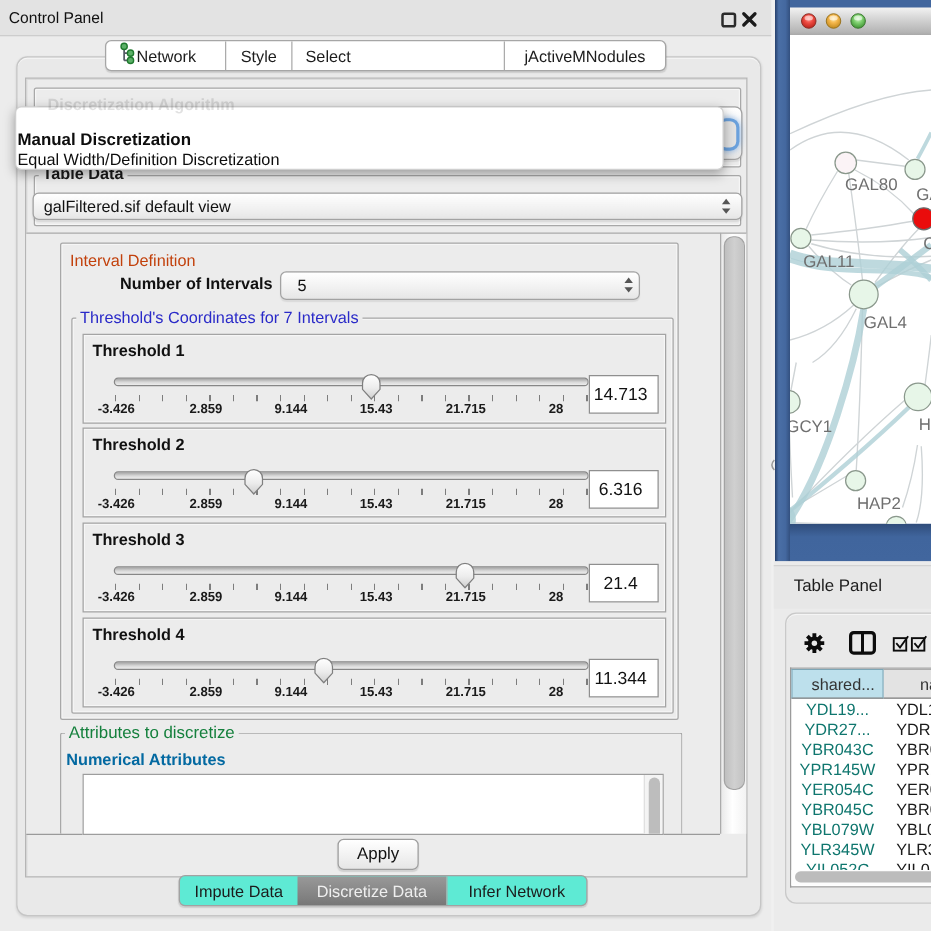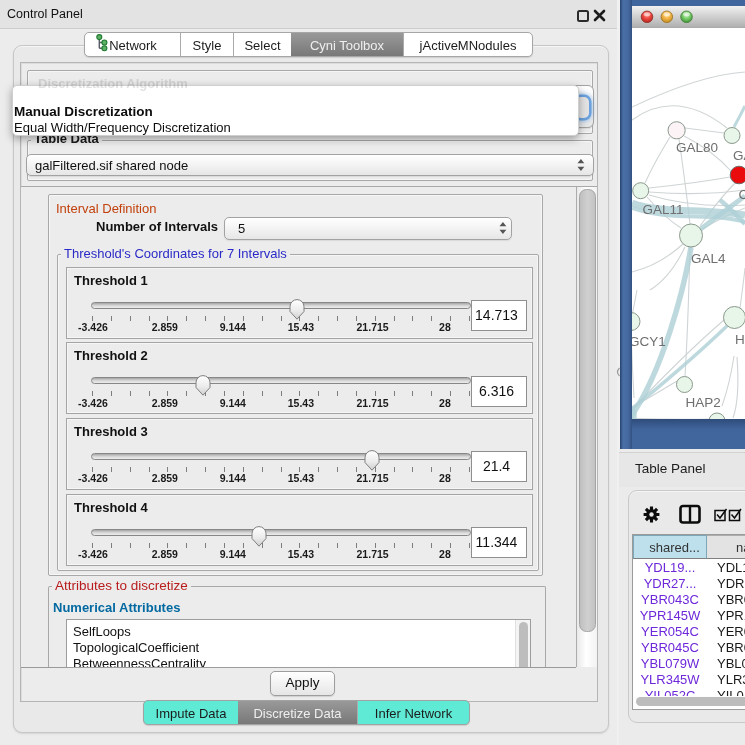--- a/index.html
+++ b/index.html
@@ -67,23 +67,20 @@
      border:1px solid #a6a6a6;border-radius:5px;overflow:hidden;box-shadow:0 1px 1px rgba(0,0,0,0.12);">
   <div class="seg" style="left:0;width:95px;border-left:none;">
         <span style="padding-left:1px;">Network</span>
       </div>
   <div class="seg" style="left:95px;width:53px;">
         <span>Style</span>
       </div>
   <div class="seg" style="left:148px;width:58px;">
         <span>Select</span>
       </div>
-  <div class="seg segdark" style="left:206px;width:112px;">
-        <span>Cyni Toolbox</span>
-      </div>
   <div class="seg" style="left:318px;width:129px;">
         <span>jActiveMNodules</span>
       </div>
 </div>
 
 <svg class="abs" style="left:95px;top:33px;" width="13" height="19" viewBox="0 0 13 19">
   <path d="M4.3 4.1 V15.3 M4.3 9.5 H9.4 M4.3 15.3 H9.4" stroke="#565b66" stroke-width="1.4" fill="none"></path>
   <circle cx="4.3" cy="4.1" r="2.5" fill="#5cb168" stroke="#1f7a2e" stroke-width="1.1"></circle>
   <circle cx="9.4" cy="9.5" r="2.5" fill="#5cb168" stroke="#1f7a2e" stroke-width="1.1"></circle>
   <circle cx="9.4" cy="15.3" r="2.5" fill="#5cb168" stroke="#1f7a2e" stroke-width="1.1"></circle>
@@ -92,21 +89,21 @@
 <div class="grp" style="left:27px;top:70px;width:564px;height:62px;"></div>
 
 <div class="combo" style="left:26px;top:84.5px;width:566px;height:41px;border-radius:6px;"></div>
 <div class="abs" style="left:576px;top:97px;width:13px;height:21px;border-radius:5px;background:#e3e3e3;
      box-shadow:0 0 0 2.5px #6ba1dc,0 0 5px 2.5px rgba(90,150,220,0.75);"></div>
 <div class="updown" style="left:570px;top:108px;transform:translateY(-50%) scale(0.8);"></div>
 
 <div class="grp" style="left:27px;top:140px;width:564px;height:39px;"></div>
 <div class="gtitle b" style="left:31px;top:132px;color:#1a1a1a;">Table Data</div>
 <div class="combo" style="left:26px;top:153.5px;width:566px;height:20.5px;">
-  <div class="ctext" style="left:8px;">galFiltered.sif shared node</div>
+  <div class="ctext" style="left:8px;">galFiltered.sif default view</div>
   <div class="updown" style="left:549px;transform:translateY(-50%) scale(0.85);"></div>
 </div>
 
 <div class="abs" style="left:21px;top:186px;width:555px;height:480px;background:#ececec;
      border-top:1px solid #a9a9a9;border-bottom:1px solid #9a9a9a;"></div>
 
 <div class="abs" style="left:576px;top:186px;width:20px;height:480px;
      background:linear-gradient(to right,#e9e9e9,#ffffff 45%,#f2f2f2);border-left:1px solid #ababab;border-top:1px solid #a9a9a9;"></div>
 <div class="abs" style="left:578.5px;top:189px;width:15px;height:441px;border-radius:7.5px;
      background:linear-gradient(to right,#bfbfbf,#d0d0d0 50%,#c3c3c3);border:1px solid #a3a3a3;"></div>
@@ -206,27 +203,24 @@
               <stop offset="0.55" stop-color="#ececec"></stop>
               <stop offset="1" stop-color="#cfcfcf"></stop>
             </linearGradient>
           </defs>
 <path d="M1 7.6 A7 7 0 0 1 15 7.6 L15 12.5 L8 20.2 L1 12.5 Z" fill="url(#tg3)" stroke="#7f7f7f" stroke-width="1"></path>
         </svg></div>
   <div class="vfield">11.344</div>
 </div>
 
 <div class="abs" style="left:48px;top:586px;width:496px;height:80px;border:1px solid #a8a8a8;border-bottom:none;border-radius:2px 2px 0 0;"></div>
-<div class="gtitle" style="left:52px;top:579px;color:#b91c1c;font-size:13.5px;">Attributes to discretize</div>
+<div class="gtitle" style="left:52px;top:579px;color:#15803d;font-size:13.5px;">Attributes to discretize</div>
 <div class="abs b" style="left:53px;top:600px;font-size:13px;color:#0369a1;">Numerical Attributes</div>
 
 <div class="abs" style="left:66px;top:619px;width:463px;height:47px;background:#ffffff;border:1px solid #9d9d9d;overflow:hidden;">
-  <div style="position:absolute;left:6px;top:4px;font-size:13px;color:#111;line-height:16.2px;white-space:pre;">SelfLoops
-TopologicalCoefficient
-BetweennessCentrality</div>
 
   <div style="position:absolute;right:0;top:0;width:14px;height:47px;background:#f4f4f4;border-left:1px solid #e0e0e0;"></div>
   <div style="position:absolute;right:2.5px;top:2px;width:9px;height:60px;border-radius:5px;background:#bdbdbd;"></div>
 </div>
 
 <div class="abs" style="left:270px;top:671px;width:63px;height:23px;border:1px solid #9d9d9d;border-radius:5px;
      background:linear-gradient(#ffffff,#f0f0f0 60%,#e6e6e6);box-shadow:0 1px 1px rgba(0,0,0,0.12);
      font-size:13.5px;color:#111;text-align:center;line-height:22px;">Apply</div>
 
 <div class="abs" style="left:143px;top:700px;width:325px;height:23px;background:#5eead4;
@@ -360,21 +354,21 @@
   </g>
 </svg>
 
 <div class="abs" style="left:632px;top:534px;width:113px;height:174px;background:#ffffff;border:1px solid #9b9b9b;border-right:none;overflow:hidden;">
 
   <div style="position:absolute;left:0;top:0;width:74px;height:24px;background:#bde0ec;border:1px solid #7da6b6;border-bottom-color:#7f7f7f;
        box-sizing:border-box;font-size:13px;color:#333;text-align:center;line-height:23px;padding-left:9px;">shared...</div>
   <div style="position:absolute;left:74px;top:0;width:39px;height:24px;background:#e3e3e3;border-top:1px solid #adadad;
        border-bottom:1px solid #7f7f7f;box-sizing:border-box;font-size:13px;color:#333;padding-left:29px;line-height:23px;">na</div>
 
-  <div style="position:absolute;left:0;top:24.5px;width:74px;font-size:13px;color:#6d28d9;text-align:center;line-height:16px;white-space:pre;">YDL19...
+  <div style="position:absolute;left:0;top:24.5px;width:74px;font-size:13px;color:#0f766e;text-align:center;line-height:16px;white-space:pre;">YDL19...
 YDR27...
 YBR043C
 YPR145W
 YER054C
 YBR045C
 YBL079W
 YLR345W
 YIL052C</div>
   <div style="position:absolute;left:84px;top:24.5px;font-size:13px;color:#1a1a1a;line-height:16px;white-space:pre;">YDL1
 YDR2
@@ -391,15 +385,15 @@
 </div>
 
 <svg class="abs" style="left:613px;top:367px;" width="8" height="10" viewBox="0 0 8 10">
   <path d="M6.5 1 Q2.5 5 6.5 9" fill="none" stroke="#9a9a9a" stroke-width="1.2"></path>
 </svg>
 
 <div class="abs" style="left:12px;top:84.5px;width:565px;height:49px;background:#ffffff;
      border:1px solid #cfcfcf;border-radius:5px;box-shadow:0 3px 9px rgba(0,0,0,0.35);z-index:50;"></div>
 <div class="abs b" style="left:38px;top:76px;font-size:13px;color:rgba(40,40,40,0.14);z-index:51;">Discretization Algorithm</div>
 <div class="abs b" style="left:14px;top:104px;font-size:13.5px;color:#0d0d0d;z-index:52;">Manual Discretization</div>
-<div class="abs" style="left:14px;top:120px;font-size:13px;color:#0d0d0d;z-index:52;">Equal Width/Frequency Discretization</div>
+<div class="abs" style="left:14px;top:120px;font-size:13px;color:#0d0d0d;z-index:52;">Equal Width/Definition Discretization</div>
 
 </div>
 
 </body></html>

